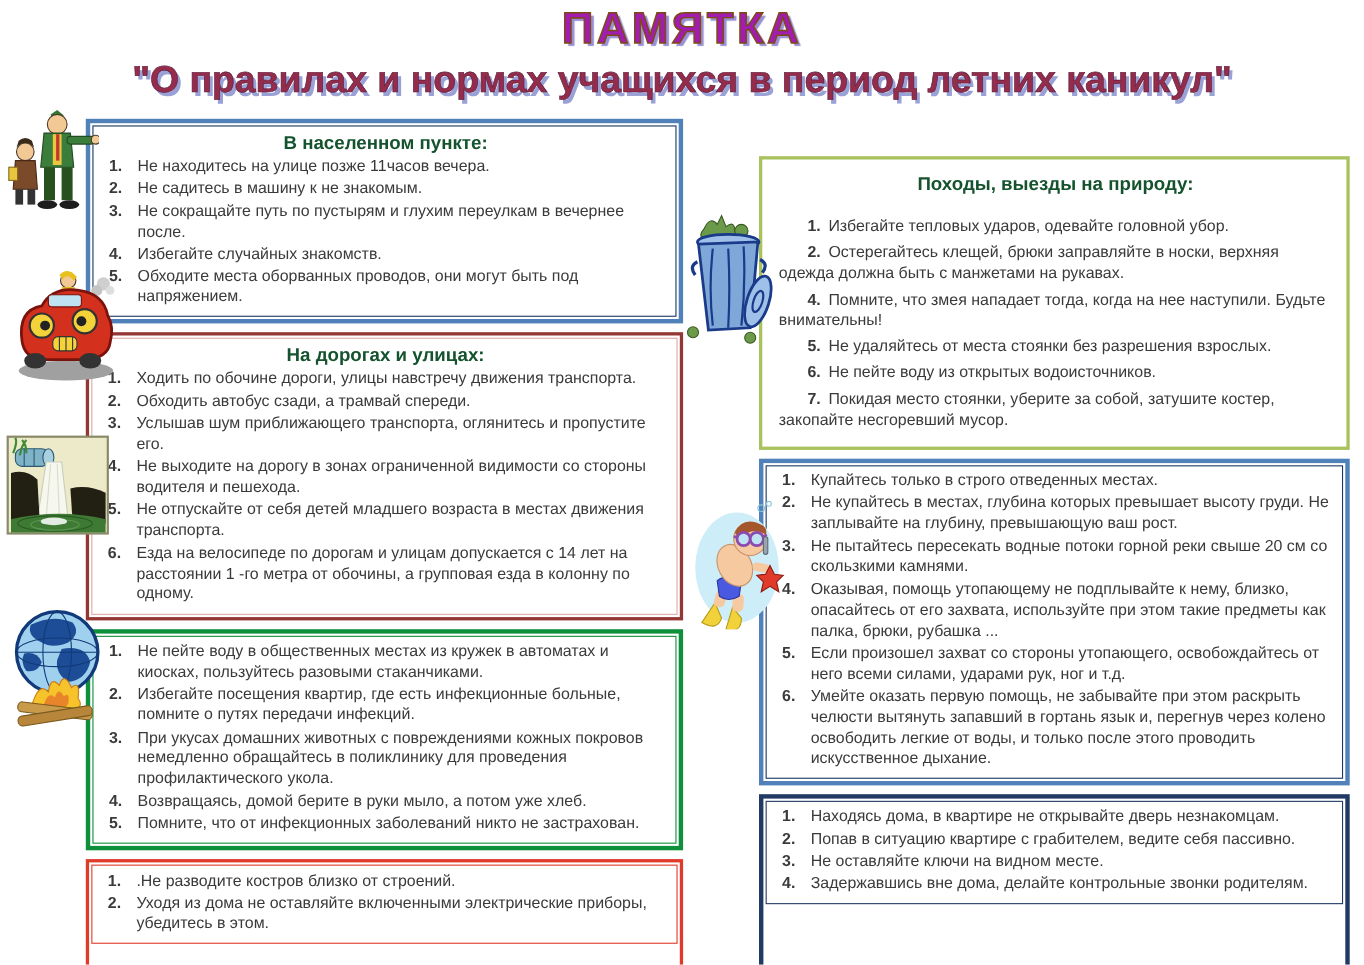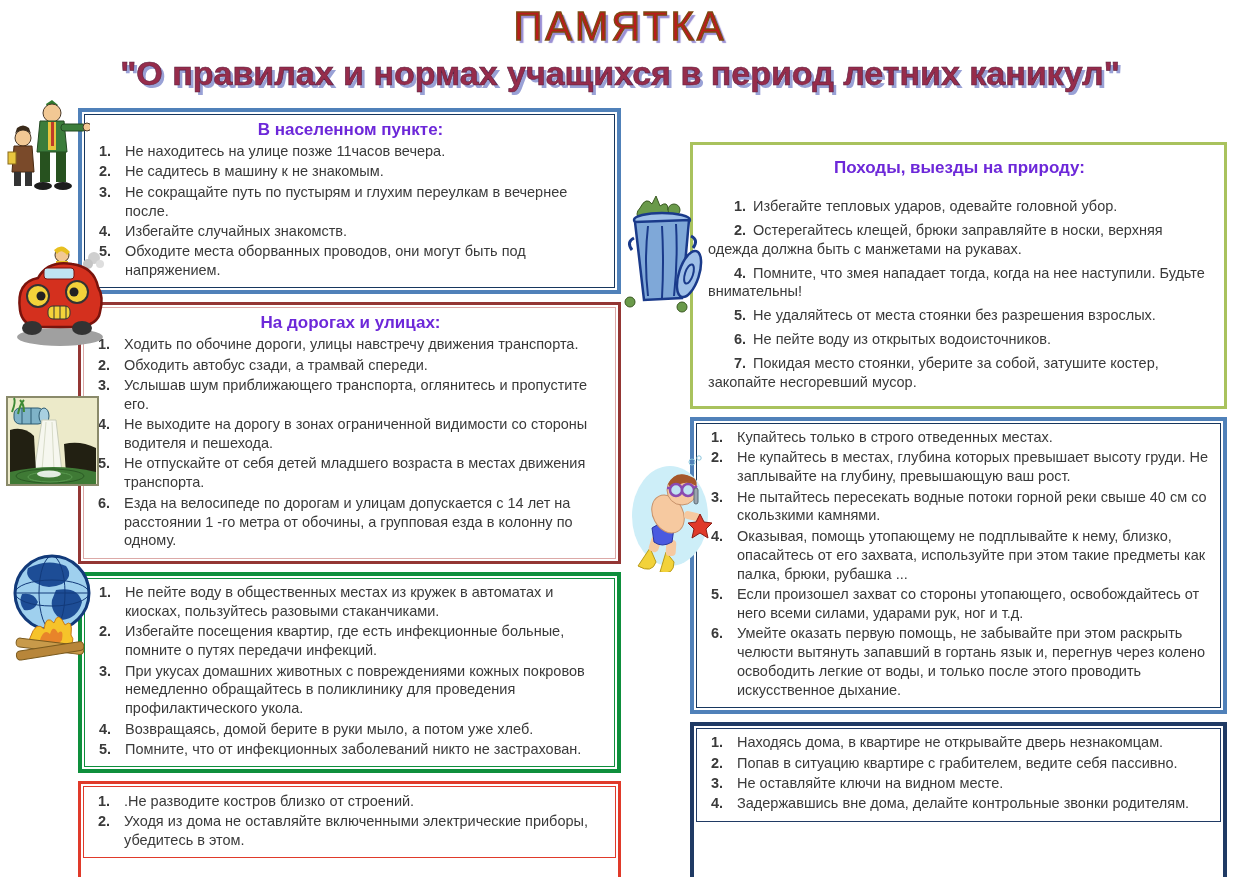--- a/index.html
+++ b/index.html
@@ -1,20 +1,20 @@
 <!DOCTYPE html>
 <html><head>
 <meta charset="utf-8">
 <style>
   html,body{margin:0;padding:0;background:#ffffff;}
   .page{position:relative;width:1240px;height:877px;background:#fff;overflow:hidden;
         font-family:"Liberation Sans",sans-serif;}
 
   .title{position:absolute;top:4px;left:0;width:100%;text-align:center;
-         font-size:40px;font-weight:normal;letter-spacing:3px;color:#b91c1c;
+         font-size:40px;font-weight:bold;letter-spacing:3px;color:#a21caf;
          -webkit-text-stroke:1.3px #7c4a12;
          text-shadow:3px 3px 1px #9a8fd4;}
   .subtitle{position:absolute;top:54px;left:0;width:100%;text-align:center;white-space:nowrap;
          font-size:34px;font-weight:bold;color:#962c4b;
          -webkit-text-stroke:0.6px #5c2040;
          text-shadow:3px 3px 0 #99a1d6;}
 
   .col{position:absolute;}
   #col-left{left:78px;top:108px;width:543px;}
   #col-right{left:690px;top:142px;width:537px;}
@@ -27,21 +27,21 @@
   .b-maroon{border:3px solid #943634;padding:2px;}
   .b-maroon .inner{border:1px solid #dca9a7;}
   .b-green {border:4px solid #0e8f3c;padding:2px;}
   .b-green .inner{border:1px solid #0e8f3c;}
   .b-red   {border:3px solid #e03a2a;padding:2px;}
   .b-red   .inner{border:1px solid #e03a2a;}
   .b-olive {border:3px solid #a9c25d;padding:3px;}
   .b-navy  {border:4px solid #203a64;padding:2px;}
   .b-navy  .inner{border:1px solid #203a64;}
 
-  .heading{font-size:17px;font-weight:bold;text-align:center;color:#6d28d9;margin:2px 0;}
+  .heading{font-size:17px;font-weight:bold;text-align:center;color:#14532d;margin:2px 0;}
   ol{list-style:none;margin:0;padding:0;font-size:14.5px;color:#3a3a3a;line-height:1.3;}
   li.hang{display:flex;margin:1.5px 0;}
   li.hang .num{flex:0 0 26px;font-weight:bold;padding-left:2px;}
   li.hang .txt{flex:1;}
   li.para{display:block;text-indent:26px;margin:5px 0;}
   li.para .num{font-weight:bold;margin-right:7px;}
 
   [data-name="section-naselennyy"]{min-height:108px;}
   [data-name="section-dorogi"]{min-height:158px;}
   [data-name="section-infekcia"]{min-height:149px;}
@@ -182,21 +182,21 @@
             <li class="hang" data-name="rule-item">
               <span class="num" data-name="rule-number">1.</span>
               <span class="txt" data-name="rule-text">Купайтесь только в строго отведенных местах.</span>
             </li>
             <li class="hang" data-name="rule-item">
               <span class="num" data-name="rule-number">2.</span>
               <span class="txt" data-name="rule-text">Не купайтесь в местах, глубина которых превышает высоту груди. Не заплывайте на глубину, превышающую ваш рост.</span>
             </li>
             <li class="hang" data-name="rule-item">
               <span class="num" data-name="rule-number">3.</span>
-              <span class="txt" data-name="rule-text">Не пытайтесь пересекать водные потоки горной реки свыше 40 см со скользкими камнями.</span>
+              <span class="txt" data-name="rule-text">Не пытайтесь пересекать водные потоки горной реки свыше 20 см со скользкими камнями.</span>
             </li>
             <li class="hang" data-name="rule-item">
               <span class="num" data-name="rule-number">4.</span>
               <span class="txt" data-name="rule-text">Оказывая, помощь утопающему не подплывайте к нему, близко, опасайтесь от его захвата, используйте при этом такие предметы как палка, брюки, рубашка ...</span>
             </li>
             <li class="hang" data-name="rule-item">
               <span class="num" data-name="rule-number">5.</span>
               <span class="txt" data-name="rule-text">Если произошел захват со стороны утопающего, освобождайтесь от него всеми силами, ударами рук, ног и т.д.</span>
             </li>
             <li class="hang" data-name="rule-item">

